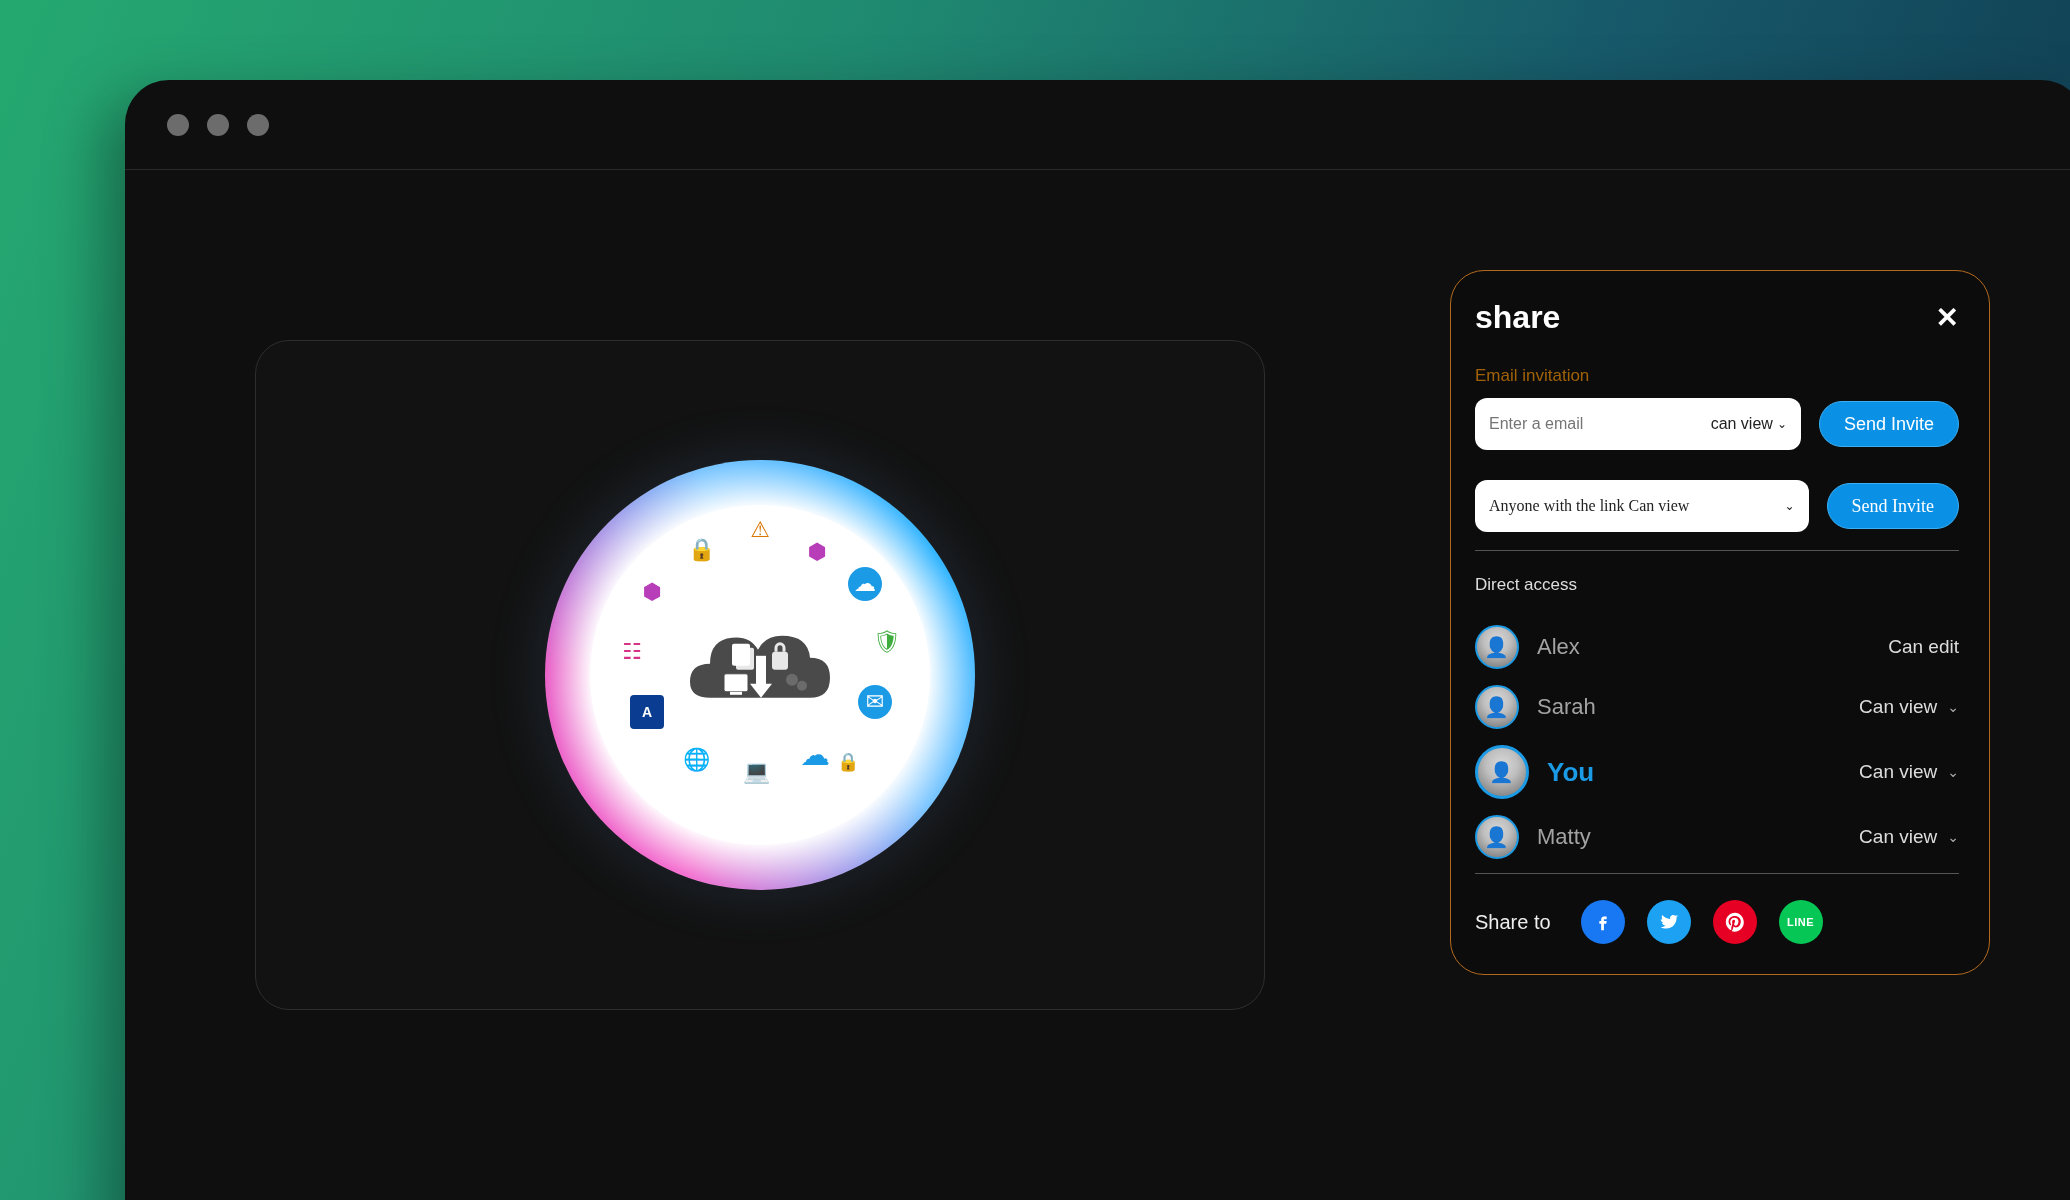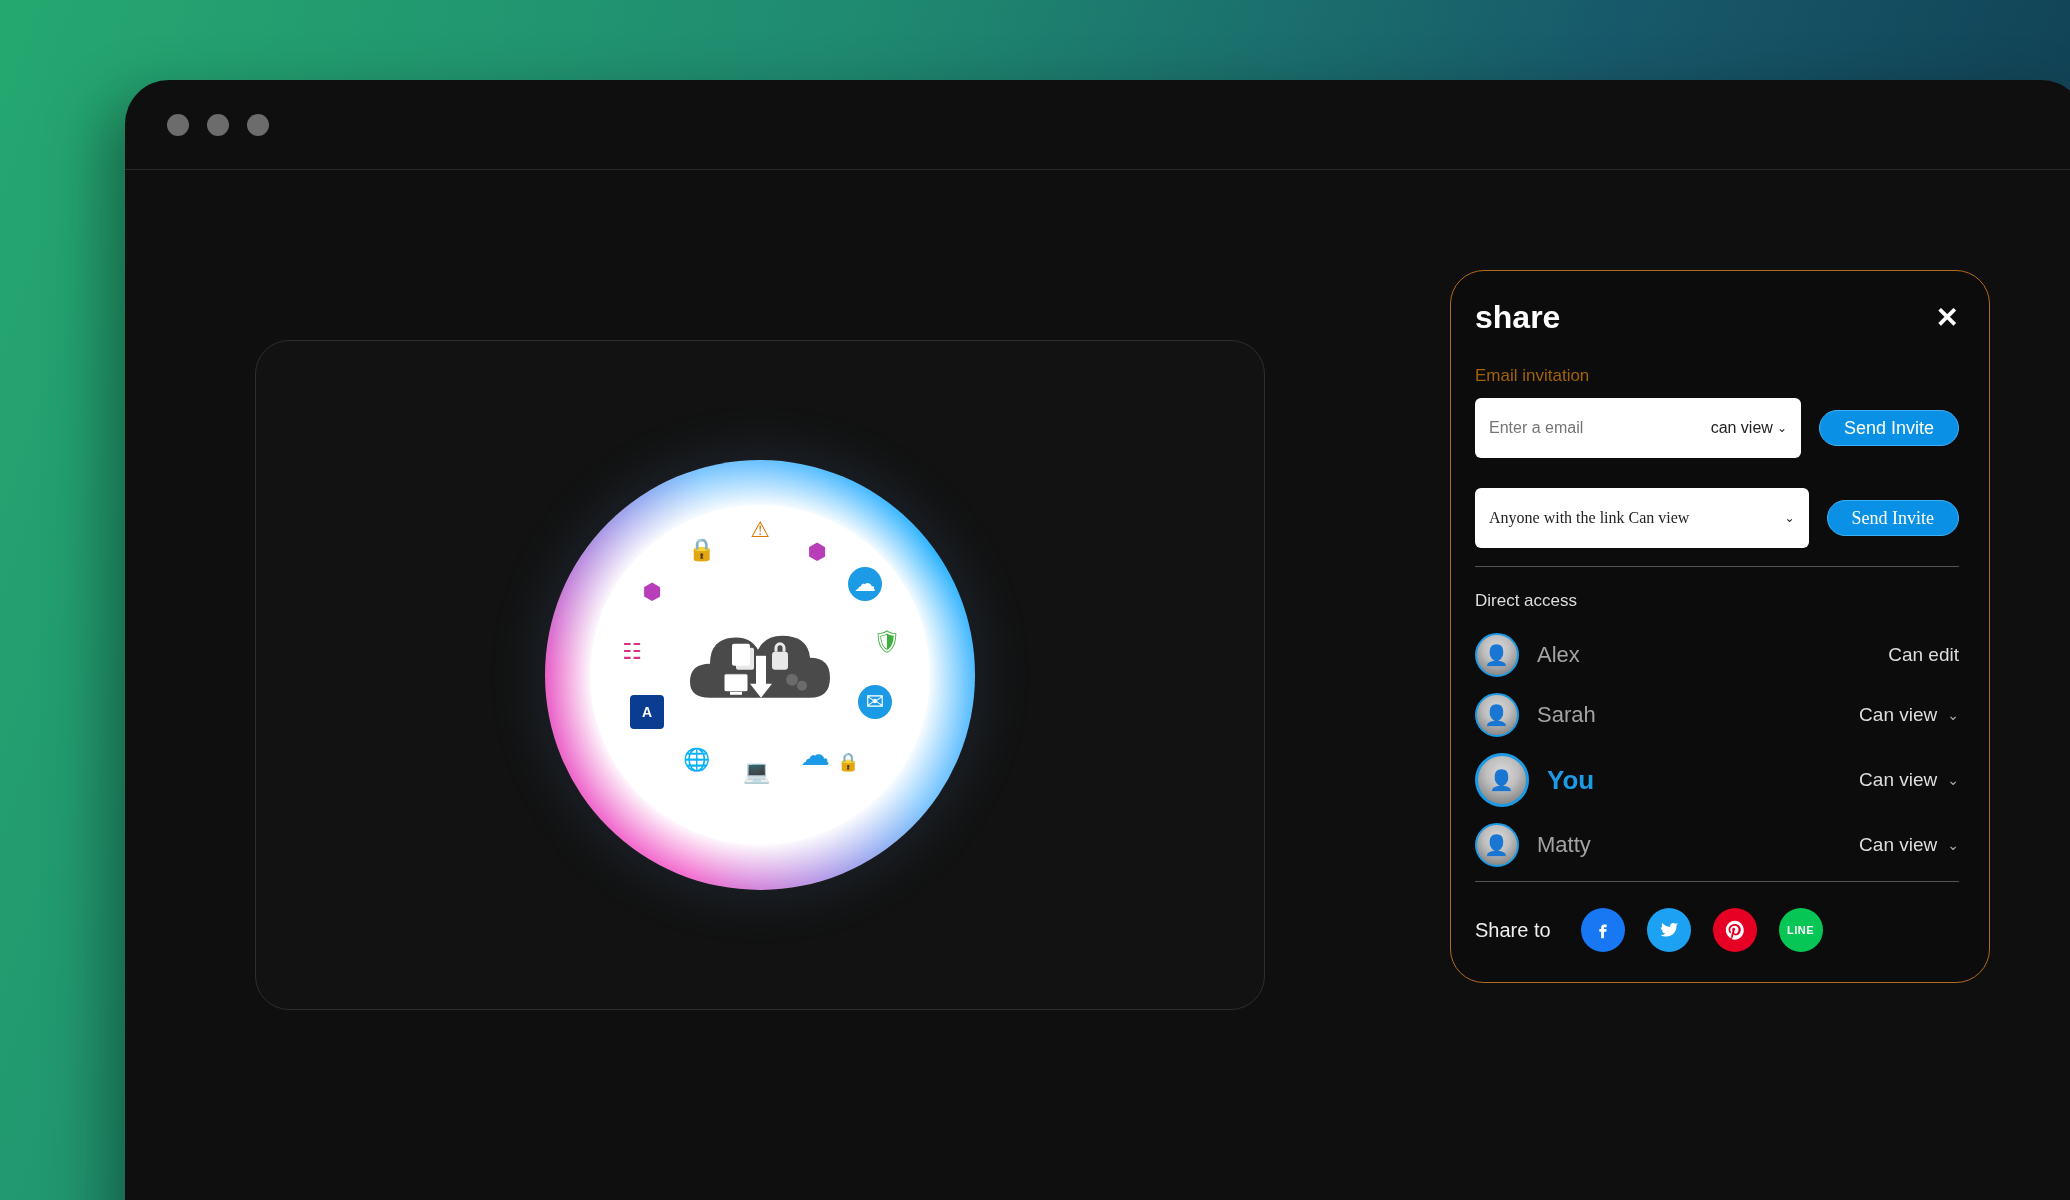--- a/index.html
+++ b/index.html
@@ -97,43 +97,43 @@
   .share-head {
     display:flex; align-items:center; justify-content:space-between;
     margin-bottom: 30px;
   }
   .share-title { font-size: 32px; font-weight: 700; color:#fff; }
   .close { color:#fff; font-size:28px; line-height:1; cursor:pointer; font-weight:700; }
   .label { font-size: 17px; color:#a16207; margin-bottom:12px; display:block;}
   .row { display:flex; gap:18px; align-items:center; margin-bottom: 30px;}
   .row.tight { margin-bottom: 18px; font-family: Liberation Serif, serif;}
   .field {
-    flex:1; height:60px; background:#fff; border-radius:6px;
+    flex:1; height:52px; background:#fff; border-radius:12px;
     display:flex; align-items:center; padding:0 14px; font-size:16px; color:#222;
     justify-content:space-between;
   }
   .field input {
     border:none; outline:none; font-size:16px; flex:1; background:transparent; color:#222;
   }
   .perm-inline { display:flex; align-items:center; gap:4px; font-size:16px; color:#222; white-space:nowrap;}
   .chev { font-size:12px; color:#222; }
   .btn {
-    height:36px; padding:0 24px; background:#0a91e6; color:#fff;
+    height:46px; padding:0 24px; background:#0a91e6; color:#fff;
     border:1px solid #3bb0f5; border-radius:24px; font-size:18px; cursor:pointer;
     display:flex; align-items:center;
   }
   .link-head { display:flex; align-items:center; justify-content:space-between; margin-bottom:14px;}
   .toggle {
     width:46px; height:26px; background:#0a91e6; border-radius:13px; position:relative; cursor:pointer;
   }
   .toggle::after{
     content:""; position:absolute; right:3px; top:3px; width:20px;height:20px;background:#fff;border-radius:50%;
   }
   .hr { height:1px; background:#555; margin: 6px 0 24px 0;}
-  .section-title { font-size:17px; color:#ddd; margin-bottom:14px;}
+  .section-title { font-size:17px; color:#ddd; margin-bottom:22px;}
   .person { display:flex; align-items:center; justify-content:space-between; padding:8px 0; }
   .person-left { display:flex; align-items:center; gap:18px;}
   .avatar {
     width:44px; height:44px; border-radius:50%;
     border:2px solid #1b9ae5;
     display:flex;align-items:center;justify-content:center;
     background: radial-gradient(circle at 50% 35%, #d9d9d9 0%, #bfbfbf 40%, #6b6b6b 100%);
     color:#5a5a4a; font-size:20px; font-weight:600;
   }
   .avatar.you { width:54px; height:54px; border-width:3px;}

